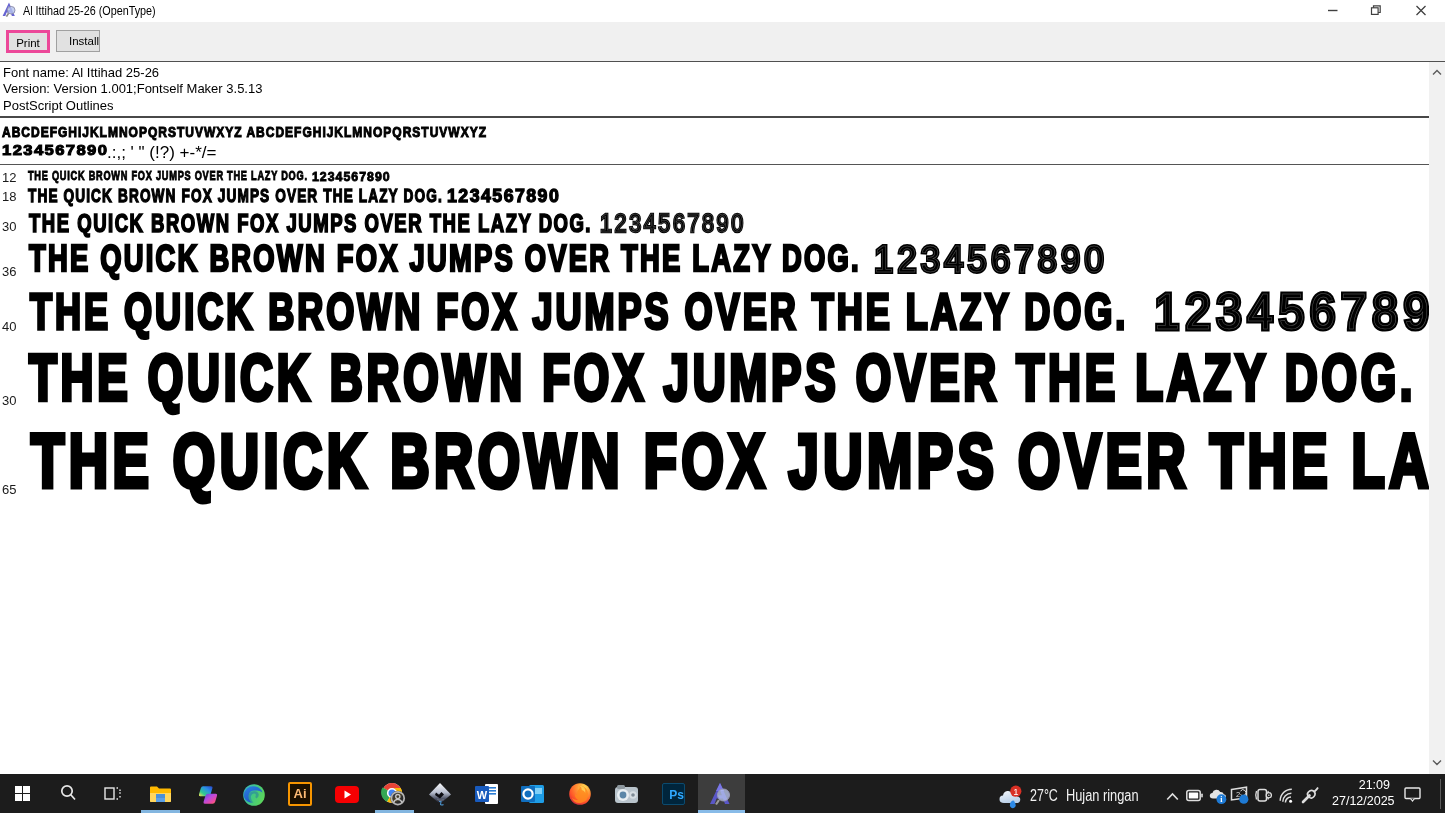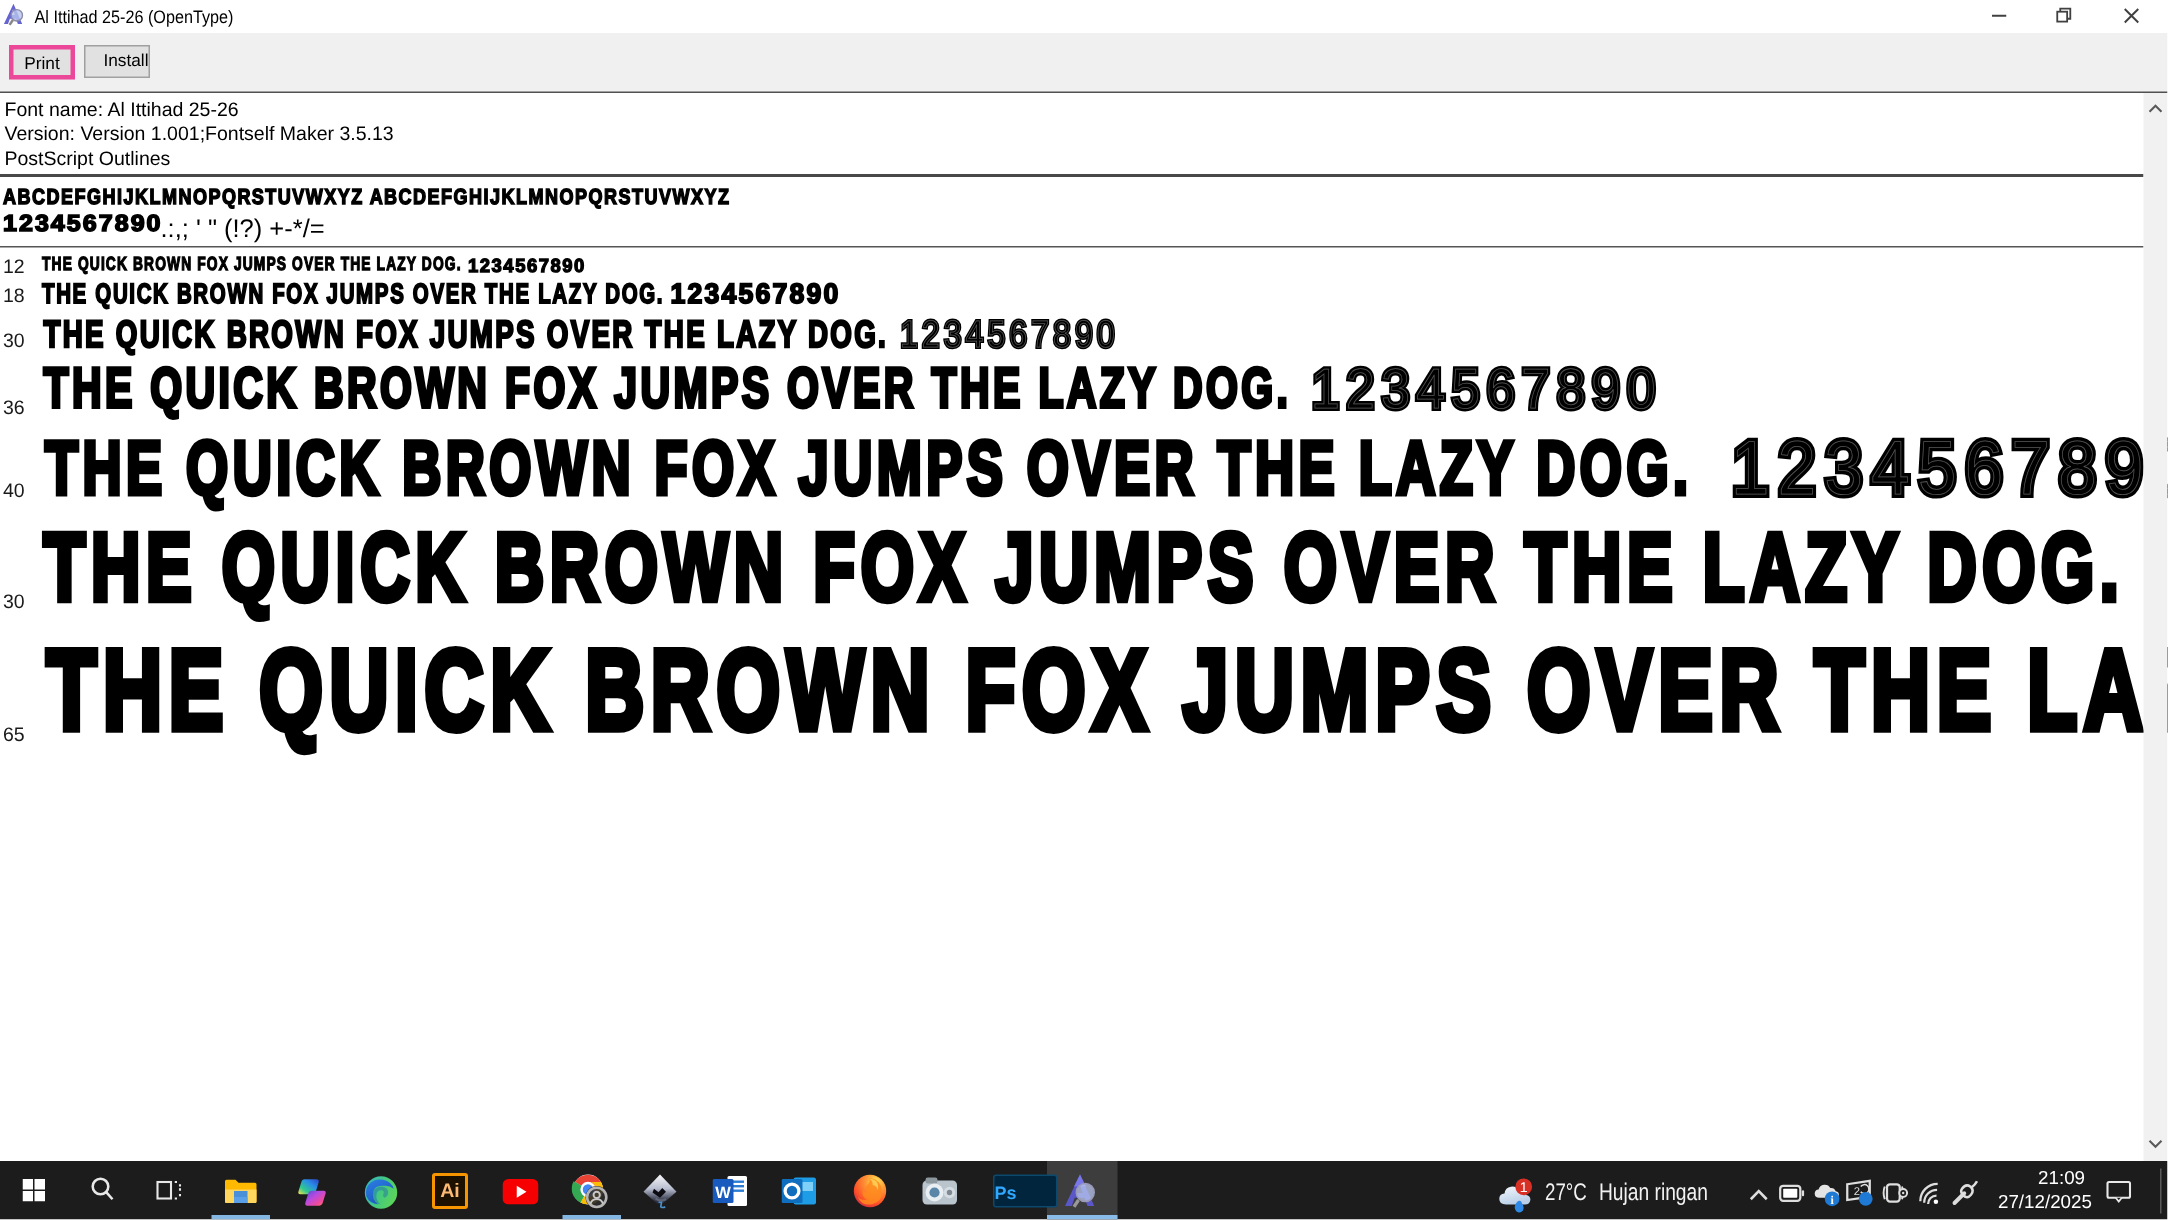--- a/index.html
+++ b/index.html
@@ -181,21 +181,21 @@
       <path d="M11.5 3.8 Q14 5.5 13.8 8 Q16.8 8.5 17.2 11.5 Q18 8 16.2 5.5 Q14.2 3.6 11.5 3.8" fill="#ffd75e" fill-opacity="0.8"></path>
     </svg>
  <svg width="25" height="21" style="position:absolute;left:614px;top:10px" viewBox="0 0 25 21">
       <rect x="1" y="3" width="23" height="16" rx="3" fill="#b9c4cc"></rect>
       <rect x="3" y="1" width="8" height="4" rx="1.5" fill="#8d979e"></rect>
       <circle cx="9" cy="11" r="6" fill="#e8eef2"></circle>
       <circle cx="9" cy="11" r="3.4" fill="#5b86a8"></circle>
       <circle cx="19" cy="11" r="3.8" fill="#d6dde2"></circle>
       <circle cx="19" cy="11" r="1.8" fill="#7d8a94"></circle>
     </svg>
- <div style="position:absolute;left:662px;top:9px;width:43px;height:22px;background:#00253c;border-radius:2px;color:#30a8ff;font-weight:bold;font-size:12px;text-align:left;line-height:22px;border:1px solid #0b4a6e">Ps</div>
+ <div style="position:absolute;left:662px;top:9px;width:23px;height:22px;background:#00253c;border-radius:2px;color:#30a8ff;font-weight:bold;font-size:12px;text-align:right;line-height:22px;border:1px solid #0b4a6e">Ps</div>
  <svg width="26" height="26" style="position:absolute;left:708px;top:7px" viewBox="0 0 26 26">
       <path d="M12 2 L21.5 23 L17 23 L15 17.5 L8.5 17.5 L6.5 23 L2 23 Z M11.8 8.5 L9.7 14.3 L13.9 14.3 Z" fill="#5a57c8"></path>
       <path d="M12 2 L16 10 L8 10 Z" fill="#7a77e8"></path>
       <circle cx="15.5" cy="14" r="6" fill="#b8c6ee" fill-opacity="0.75" stroke="#9a9ab8" stroke-width="1"></circle>
       <line x1="11" y1="19" x2="8" y2="23.5" stroke="#999" stroke-width="2.2"></line>
     </svg>
  <svg width="27" height="26" style="position:absolute;left:997px;top:10px" viewBox="0 0 27 26">
       <defs>
         <linearGradient id="wcl" x1="0" y1="0" x2="0.4" y2="1">
           <stop offset="0" stop-color="#f4f8fc"></stop>

